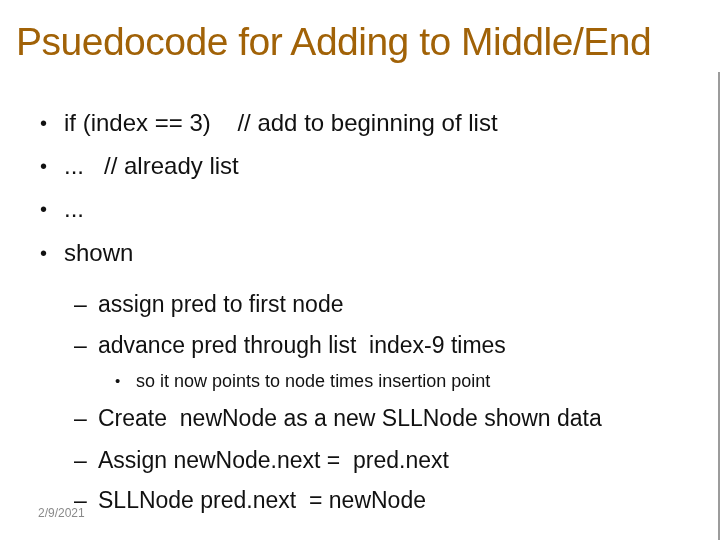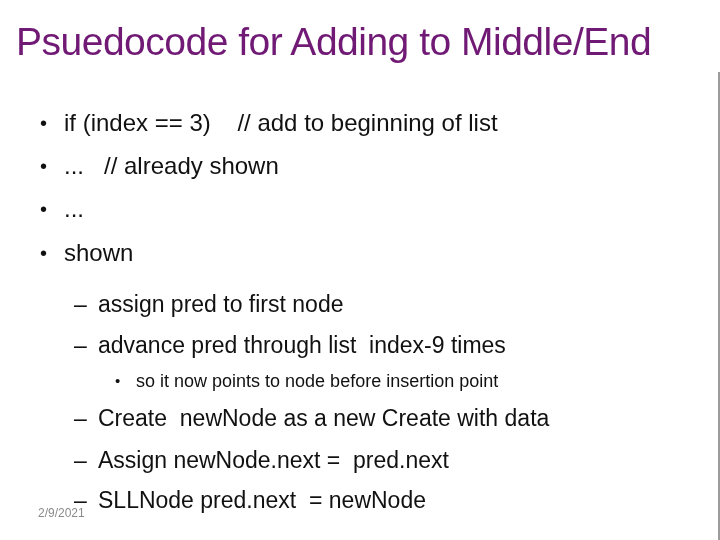--- a/index.html
+++ b/index.html
@@ -11,21 +11,21 @@
     font-family:"Liberation Sans", sans-serif;
     color:#111111;
   }
   .title{
     position:absolute;
     left:16px;top:20px;
     width:700px;
     font-size:39px;
     font-weight:400;
     letter-spacing:-0.5px;
-    color:#701a75;
+    color:#a16207;
     white-space:pre;
   }
   .line{
     position:absolute;
     display:flex;
     align-items:flex-start;
     white-space:pre;
     color:#111111;
   }
   .marker{display:inline-block;flex:0 0 auto;}
@@ -71,21 +71,21 @@
 <div class="slide">
 
   <div class="title">Psuedocode for Adding to Middle/End</div>
 
   <div class="line lvl1 r1">
     <span class="marker">•</span>
     <span class="text">if (index == 3)    // add to beginning of list</span>
   </div>
   <div class="line lvl1 r2">
     <span class="marker">•</span>
-    <span class="text">...   // already shown</span>
+    <span class="text">...   // already list</span>
   </div>
   <div class="line lvl1 r3">
     <span class="marker">•</span>
     <span class="text">...</span>
   </div>
   <div class="line lvl1 r4">
     <span class="marker">•</span>
     <span class="text">shown</span>
   </div>
 
@@ -93,26 +93,26 @@
     <span class="marker">–</span>
     <span class="text">assign pred to first node</span>
   </div>
   <div class="line lvl2 r6">
     <span class="marker">–</span>
     <span class="text">advance pred through list  index-9 times</span>
   </div>
 
   <div class="line lvl3 r7">
     <span class="marker">•</span>
-    <span class="text">so it now points to node before insertion point</span>
+    <span class="text">so it now points to node times insertion point</span>
   </div>
 
   <div class="line lvl2 r8">
     <span class="marker">–</span>
-    <span class="text">Create  newNode as a new Create with data</span>
+    <span class="text">Create  newNode as a new SLLNode shown data</span>
   </div>
   <div class="line lvl2 r9">
     <span class="marker">–</span>
     <span class="text">Assign newNode.next =  pred.next</span>
   </div>
   <div class="line lvl2 r10">
     <span class="marker">–</span>
     <span class="text">SLLNode pred.next  = newNode</span>
   </div>
 

